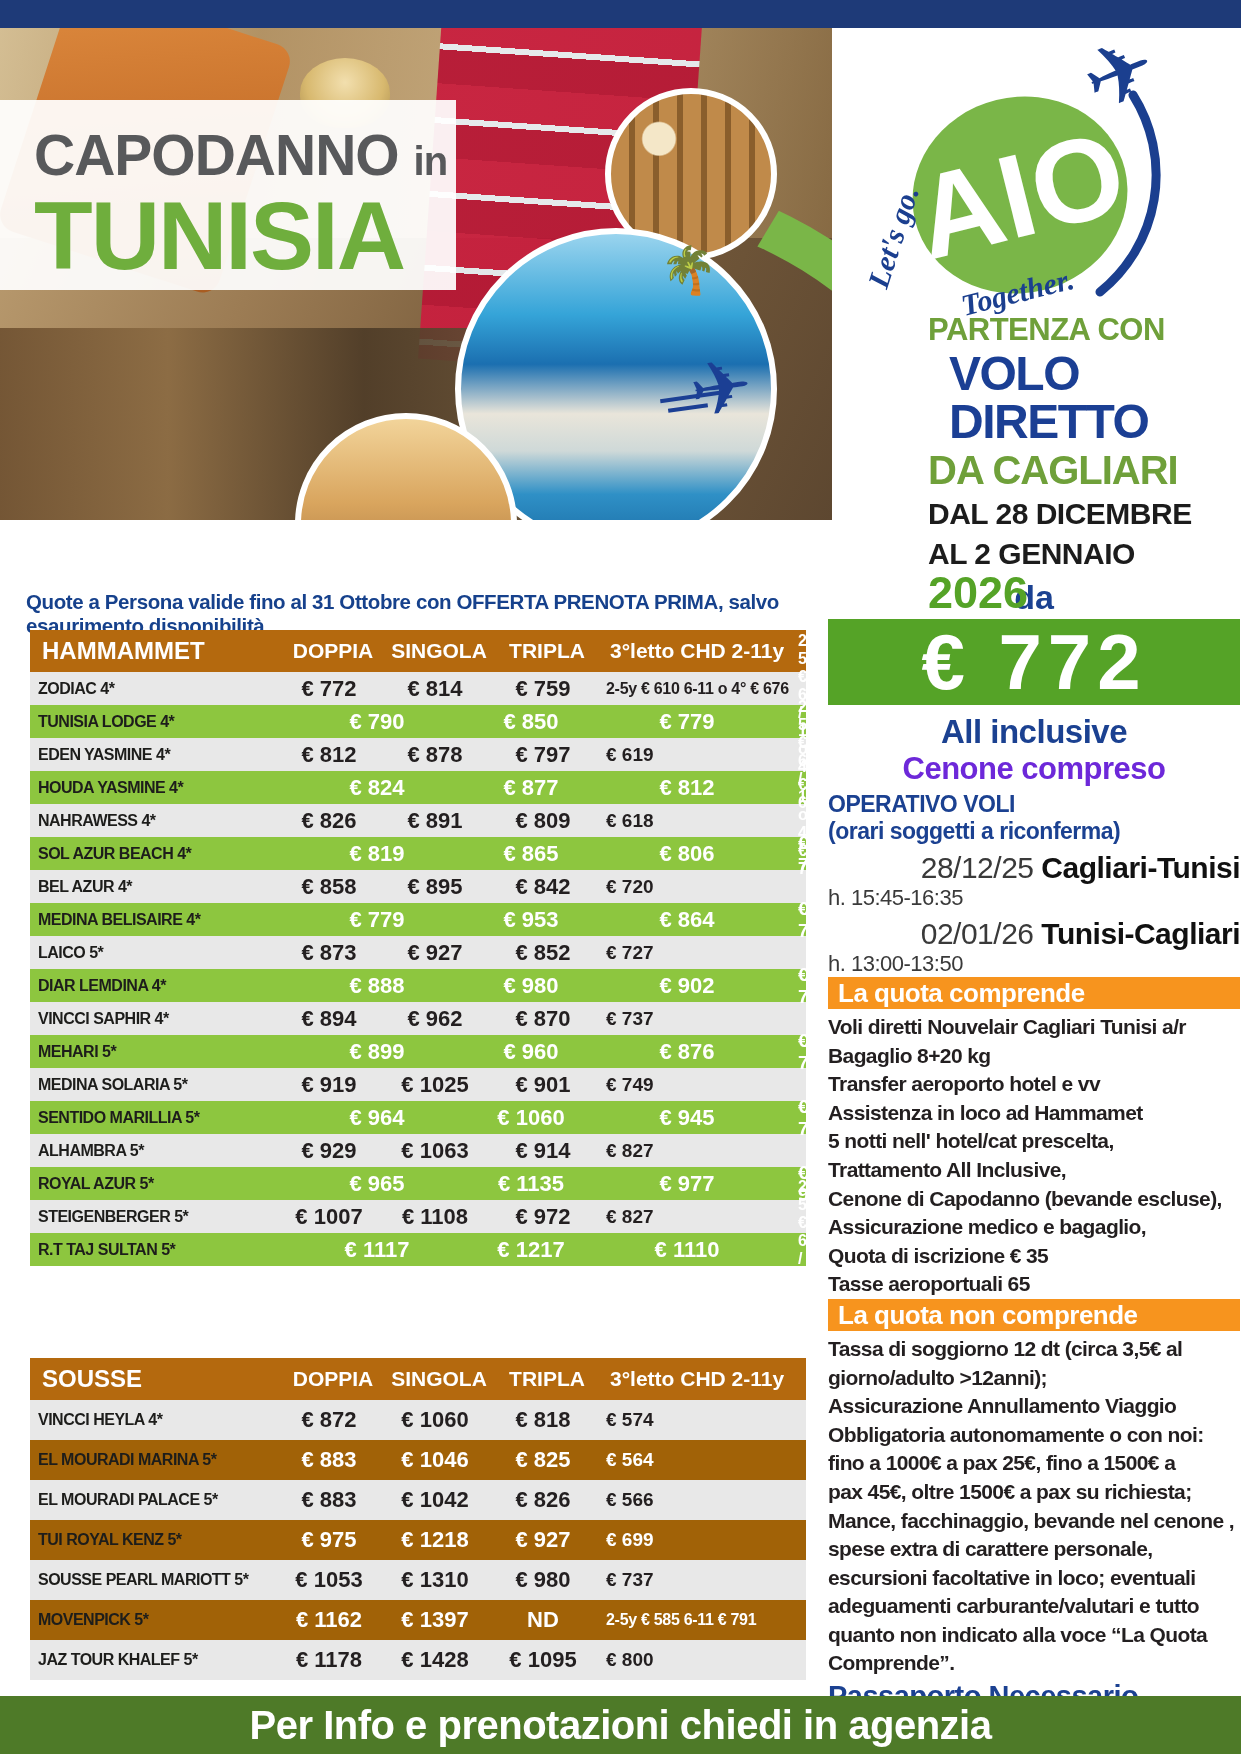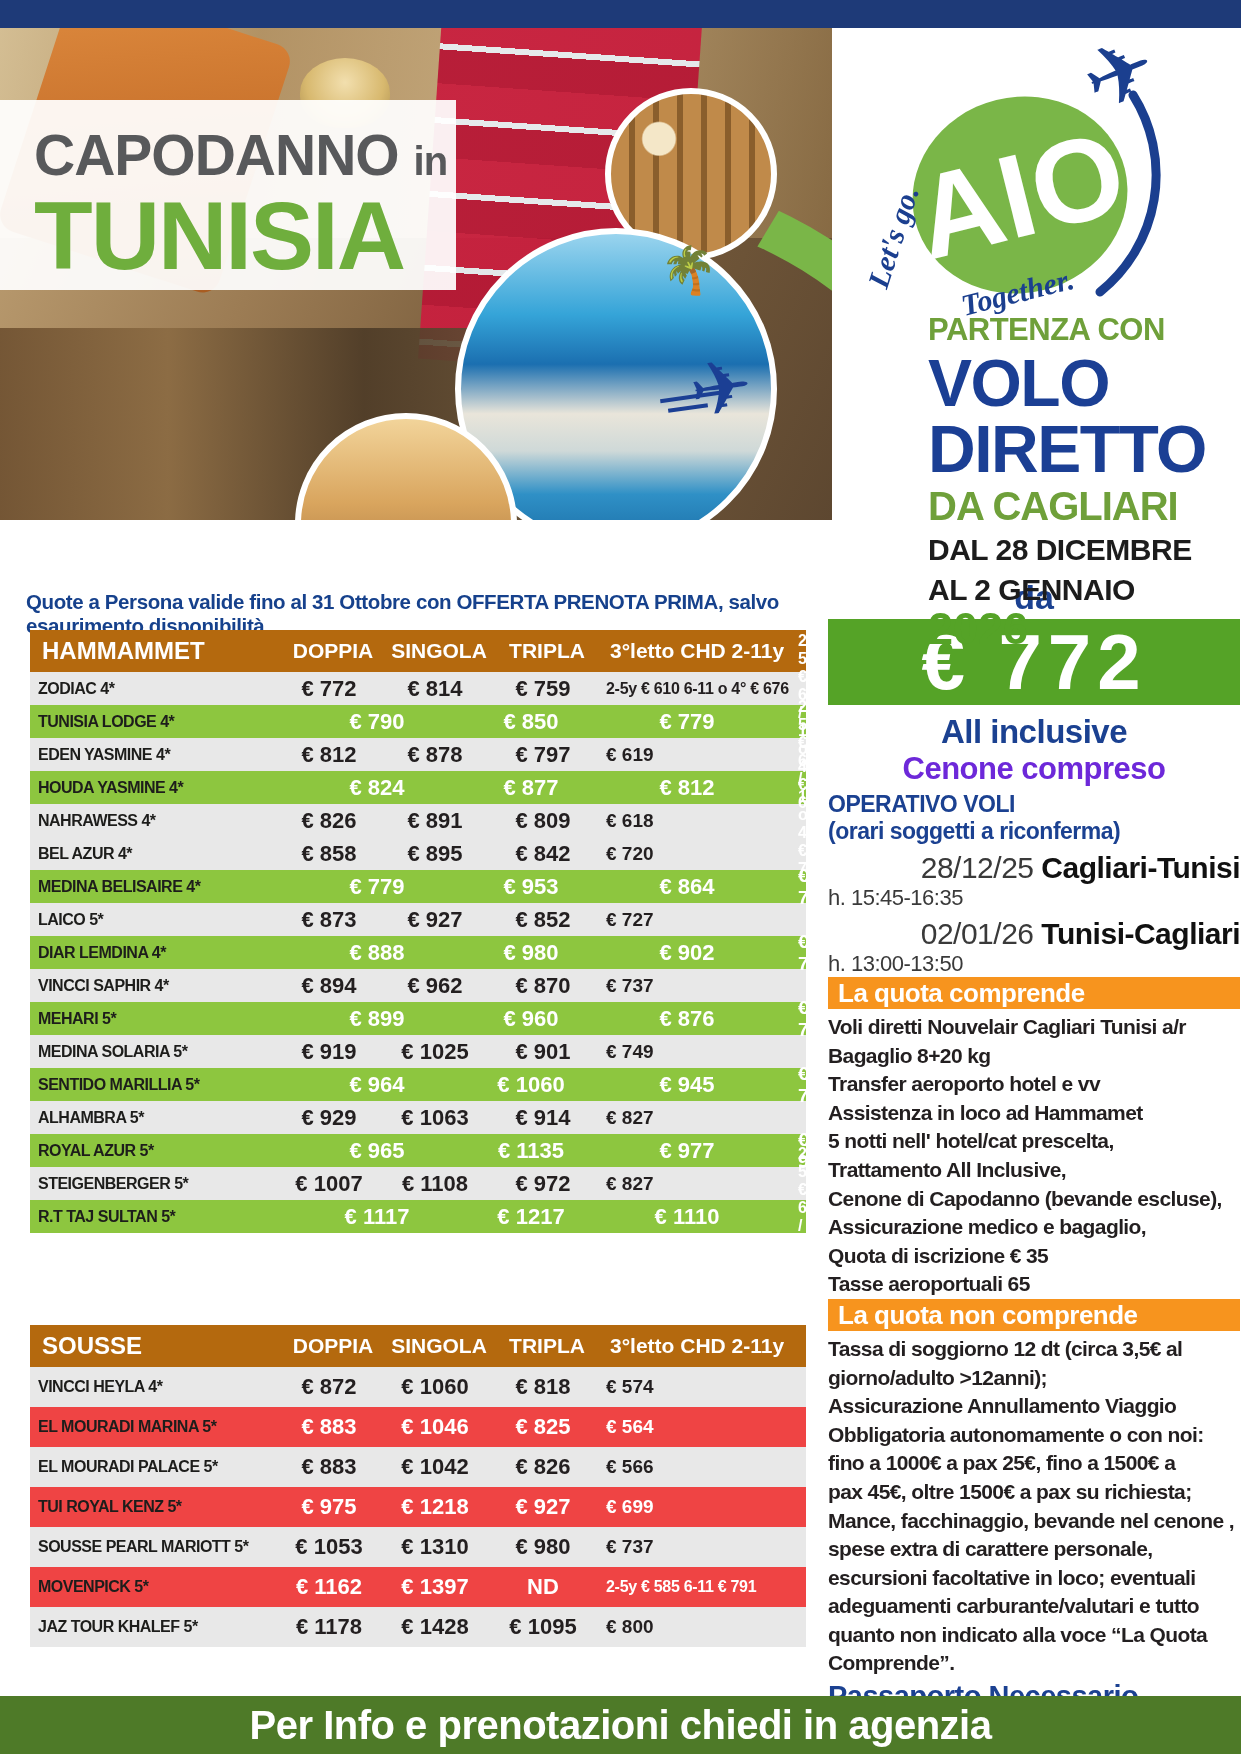--- a/index.html
+++ b/index.html
@@ -46,21 +46,21 @@
   .title-line1{margin-top:22px;font-size:57px;font-weight:bold;color:#58595b;letter-spacing:-1px;}
   .title-line1 .in{font-size:40px;}
   .title-line2{margin-top:2px;font-size:96px;font-weight:bold;color:#6fae3d;letter-spacing:-2px;line-height:.95;}
 
   
   .logo{position:absolute;left:845px;top:40px;width:360px;height:290px;z-index:5;}
 
   
   .rhead{position:absolute;left:928px;top:312px;width:310px;z-index:5;}
   .partenza{font-size:31px;font-weight:bold;color:#6fa03a;letter-spacing:-0.5px;}
-  .volo{font-size:66px;font-weight:bold;color:#1b3f94;letter-spacing:-1.5px;line-height:1.0;margin-top:2px;}
+  .volo{font-size:48px;font-weight:bold;color:#1b3f94;letter-spacing:-1.5px;line-height:1.0;margin-top:2px;margin-left:21px;}
   .dacagliari{font-size:40px;font-weight:bold;color:#6fa03a;letter-spacing:-1px;line-height:1.0;margin-top:4px;}
   .dates{font-size:30px;font-weight:bold;color:#1c1c1c;letter-spacing:-0.5px;line-height:1.05;margin-top:8px;}
   .year{font-size:45px;font-weight:bold;color:#55a327;letter-spacing:0;}
   .plane-left{position:absolute;left:690px;top:345px;font-size:74px;color:#1b3f94;z-index:5;
       transform:rotate(-8deg);}
   .contrail{position:absolute;left:660px;top:395px;width:60px;height:4px;background:#1b3f94;z-index:5;transform:rotate(-8deg);}
   .contrail.c2{top:406px;width:40px;left:668px;}
 
   
   .intro{position:absolute;left:26px;top:590px;width:790px;font-size:20.5px;font-weight:bold;
@@ -68,21 +68,21 @@
 
   
   .tables{position:absolute;left:30px;top:630px;width:776px;z-index:2;}
   .t-header{display:flex;align-items:center;background:#b4690e;color:#fff;font-weight:bold;height:42px;}
   .t-header .c-name{font-size:24px;padding-left:12px;}
   .t-header .c-col{font-size:21px;text-align:center;}
   .t-header .c-chd{font-size:21px;text-align:left;padding-left:8px;}
   .t-row{display:flex;align-items:center;height:33px;background:#e8e8e8;}
   .sousse .t-row{height:40px;}
   .t-row.hl-hammammet{background:#8dc63f;gap:48px;}
-  .t-row.hl-sousse{background:#ef4444;}
+  .t-row.hl-sousse{background:#a16207;}
   .c-name{flex:0 0 238px;}
   .c-col{flex:0 0 106px;}
   .c-col.col3{flex:0 0 110px;}
   .c-chd{flex:1 1 auto;}
   .t-row .c-name{font-size:16px;font-weight:bold;color:#1d1d1b;padding-left:8px;letter-spacing:-0.5px;}
   .t-row .c-col{font-size:22px;font-weight:bold;text-align:center;color:#231f20;}
   .t-row .c-chd{font-size:19px;font-weight:bold;color:#231f20;padding-left:8px;}
   .t-row .c-chd.small{font-size:16px;letter-spacing:-0.3px;}
   .t-row.hl-hammammet .c-col,.t-row.hl-sousse .c-col,
   .t-row.hl-hammammet .c-chd,.t-row.hl-sousse .c-chd{color:#fff;}
@@ -205,20 +205,27 @@
           <div class="c-col col3">€ 812</div>
           <div class="c-chd small">2-5y € 610 / 6-11 o 4° € 702</div>
         </div>
         <div class="t-row">
           <div class="c-name">NAHRAWESS 4*</div>
           <div class="c-col">€ 826</div>
           <div class="c-col">€ 891</div>
           <div class="c-col col3">€ 809</div>
           <div class="c-chd">€ 618</div>
         </div>
+        <div class="t-row hl-hammammet">
+          <div class="c-name">SOL AZUR BEACH 4*</div>
+          <div class="c-col">€ 819</div>
+          <div class="c-col">€ 865</div>
+          <div class="c-col col3">€ 806</div>
+          <div class="c-chd">€ 703</div>
+        </div>
         <div class="t-row">
           <div class="c-name">BEL AZUR 4*</div>
           <div class="c-col">€ 858</div>
           <div class="c-col">€ 895</div>
           <div class="c-col col3">€ 842</div>
           <div class="c-chd">€ 720</div>
         </div>
         <div class="t-row hl-hammammet">
           <div class="c-name">MEDINA BELISAIRE 4*</div>
           <div class="c-col">€ 779</div>

